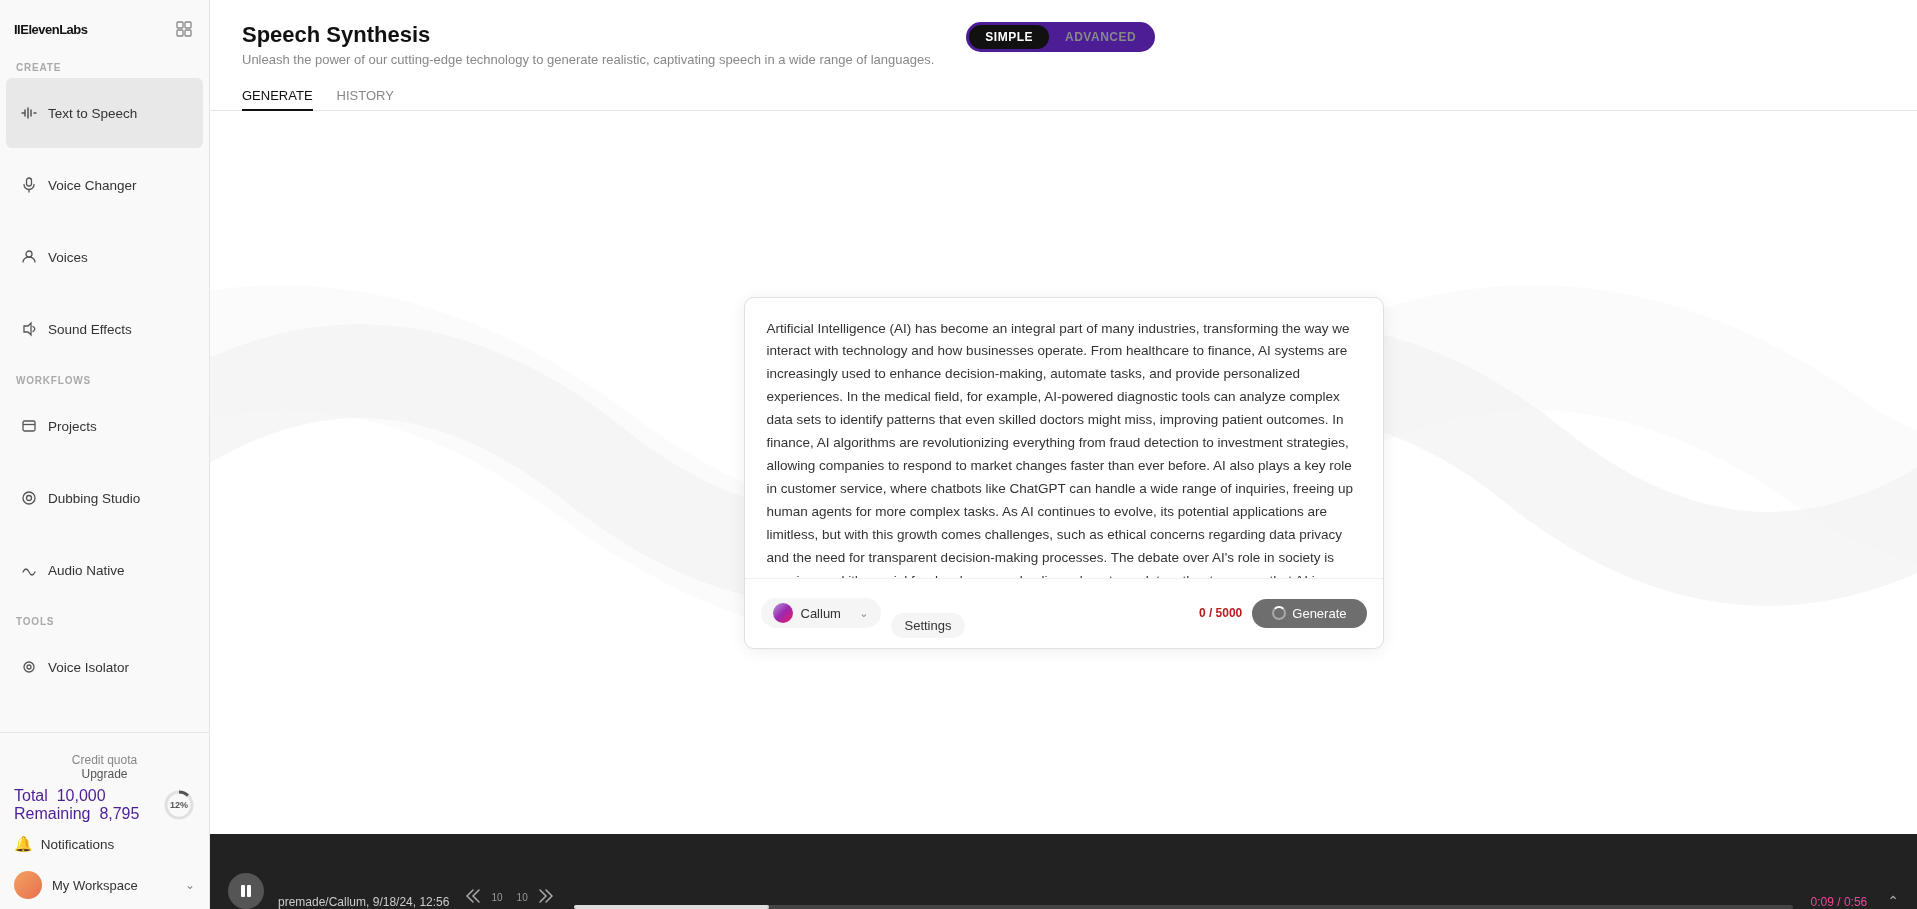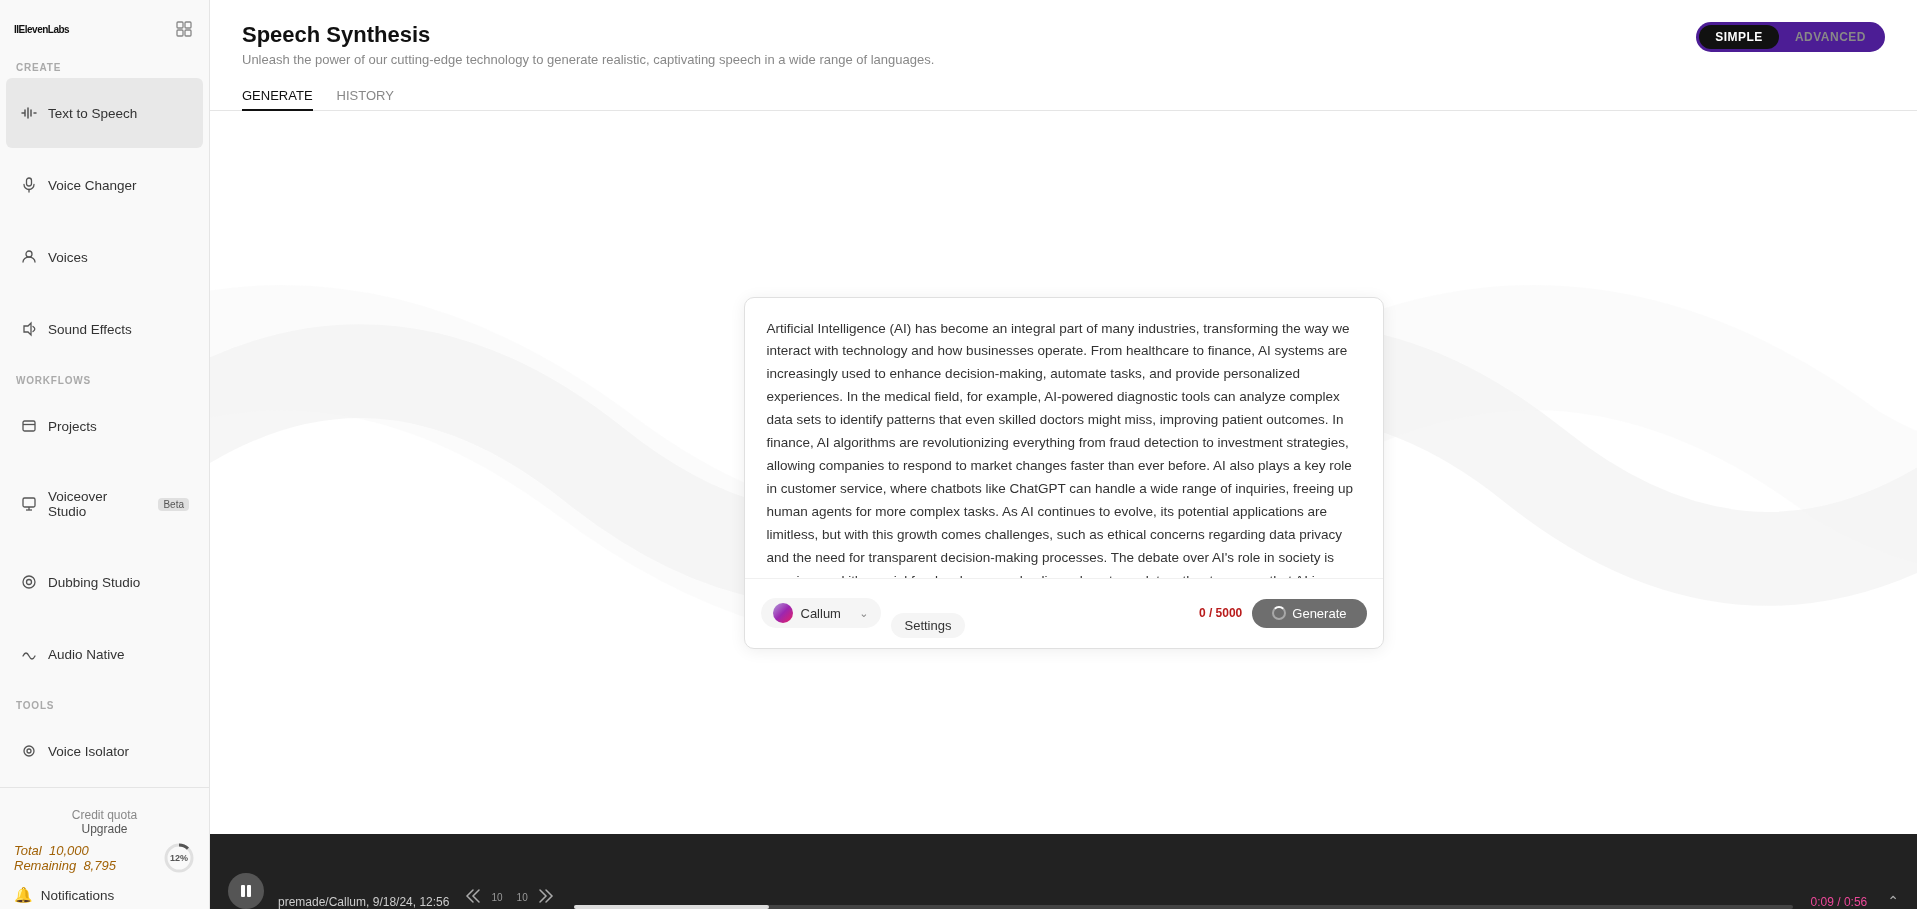--- a/index.html
+++ b/index.html
@@ -16,21 +16,21 @@
       height: 100%;
       padding-bottom: 0;
     }
     #sidebar-header {
       display: flex;
       align-items: center;
       justify-content: space-between;
       padding: 18px 14px 12px 14px;
     }
     #sidebar-logo {
-      font-size: 10px;
+      font-size: 13px;
       font-weight: 700;
       letter-spacing: -0.5px;
       color: #111;
     }
     #sidebar-layout-icon {
       width: 22px;
       height: 22px;
       display: flex;
       align-items: center;
       justify-content: center;
@@ -95,21 +95,21 @@
       font-size: 12px;
       color: #555;
       cursor: pointer;
       font-weight: 500;
     }
     .credit-quota-row {
       display: flex;
       justify-content: space-between;
       align-items: center;
     }
-    .credit-quota-info { font-size: 13px; color: #a16207; font-style: italic; }
+    .credit-quota-info { font-size: 16px; color: #4c1d95; }
     .credit-circle {
       width: 32px;
       height: 32px;
       position: relative;
       display: flex;
       align-items: center;
       justify-content: center;
     }
     .credit-circle svg { position: absolute; top: 0; left: 0; transform: rotate(-90deg); }
     .credit-circle-label { font-size: 9px; color: #555; font-weight: 600; z-index: 1; }
@@ -137,22 +137,23 @@
       flex-direction: column;
       background: #fff;
       overflow: hidden;
       position: relative;
     }
 
     
     #main-header {
       padding: 22px 32px 0 32px;
       display: flex;
-      justify-content: space-between;
+      justify-content: flex-start;
       align-items: flex-start;
+      gap: 32px;
     }
     #page-title { font-size: 22px; font-weight: 700; color: #111; }
     #page-subtitle { font-size: 13px; color: #888; margin-top: 4px; }
     .simple-advanced-toggle {
       display: flex;
       align-items: center;
       gap: 0;
       background: #4c1d95;
       border-radius: 20px;
       padding: 3px;
@@ -434,31 +435,20 @@
   <div class="sidebar-item">
     <span class="icon">
       <svg width="16" height="16" viewBox="0 0 16 16" fill="none">
           <rect x="2" y="3" width="12" height="10" rx="1.5" stroke="#555" stroke-width="1.3" fill="none"></rect>
           <line x1="2" y1="6.5" x2="14" y2="6.5" stroke="#555" stroke-width="1.3"></line>
         </svg>
     </span>
     <span>Projects</span>
   </div>
 
-  <div class="sidebar-item">
-    <span class="icon">
-      <svg width="16" height="16" viewBox="0 0 16 16" fill="none">
-          <rect x="2" y="2" width="12" height="9" rx="1.5" stroke="#555" stroke-width="1.3" fill="none"></rect>
-          <line x1="8" y1="11" x2="8" y2="14" stroke="#555" stroke-width="1.3"></line>
-          <line x1="5" y1="14" x2="11" y2="14" stroke="#555" stroke-width="1.3"></line>
-        </svg>
-    </span>
-    <span>Voiceover Studio</span>
-    <span class="badge">Beta</span>
-  </div>
 
   <div class="sidebar-item">
     <span class="icon">
       <svg width="16" height="16" viewBox="0 0 16 16" fill="none">
           <circle cx="8" cy="8" r="6" stroke="#555" stroke-width="1.3" fill="none"></circle>
           <circle cx="8" cy="8" r="2.5" stroke="#555" stroke-width="1.3" fill="none"></circle>
         </svg>
     </span>
     <span>Dubbing Studio</span>
   </div>

